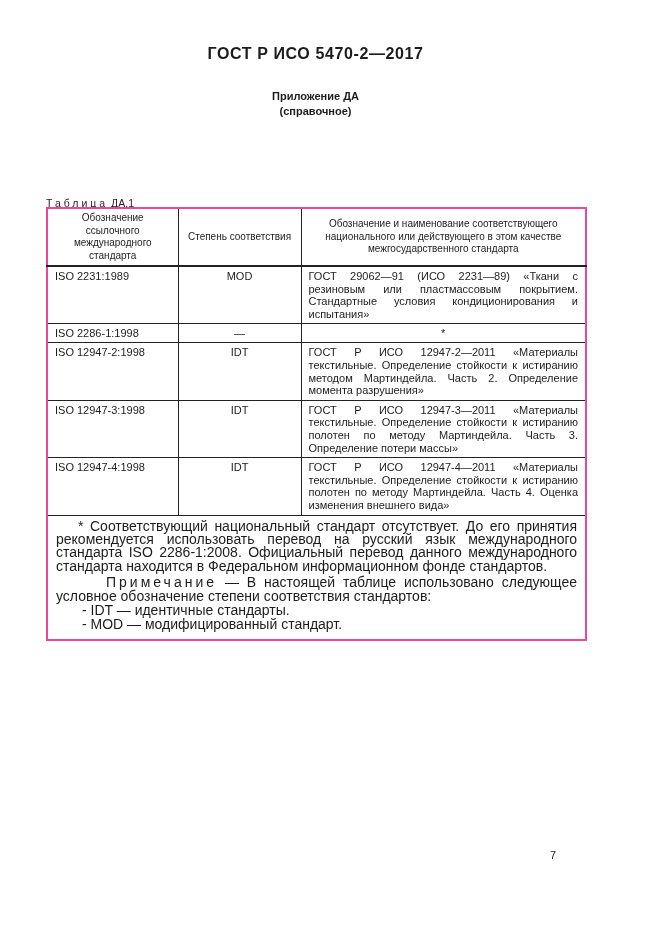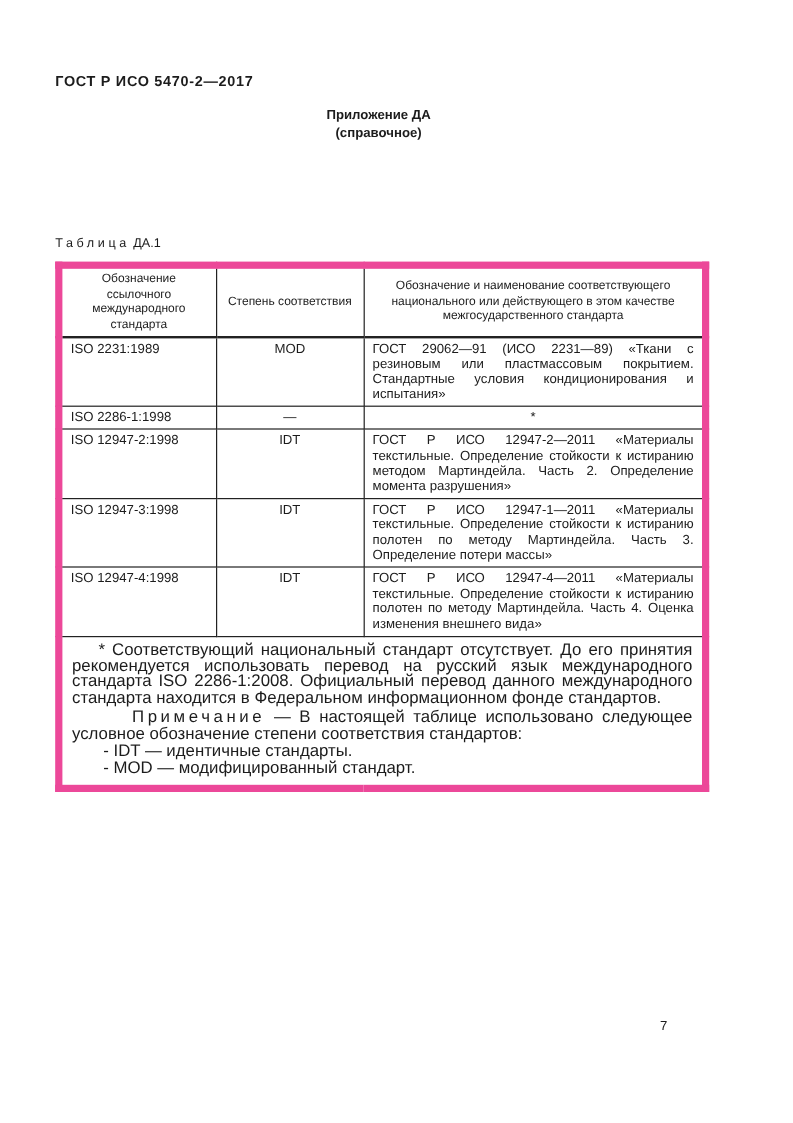--- a/index.html
+++ b/index.html
@@ -4,40 +4,40 @@
 <style>
   html,body{margin:0;padding:0;}
   body{
     width:661px;height:936px;background:#ffffff;position:relative;
     font-family:"Liberation Sans",sans-serif;color:#1c1c1c;
     -webkit-font-smoothing:antialiased;
   }
   .page{position:absolute;inset:0;overflow:hidden;}
 
   .doc-code{
-    position:absolute;top:61px;left:46px;width:539px;
-    text-align:left;font-weight:bold;font-size:12px;letter-spacing:0.6px;
+    position:absolute;top:45px;left:46px;width:539px;
+    text-align:center;font-weight:bold;font-size:16px;letter-spacing:0.6px;
   }
   .annex{
     position:absolute;top:89px;left:46px;width:539px;
     text-align:center;font-weight:bold;font-size:11px;line-height:15px;
   }
   .section-title{
     position:absolute;top:153px;left:46px;width:539px;
     text-align:center;font-weight:bold;font-size:12.5px;line-height:17px;
   }
   .table-label{
     position:absolute;top:197px;left:46px;font-size:10.5px;
   }
   .table-label .spaced{letter-spacing:3px;}
 
   table.std{
-    position:absolute;top:218px;left:46px;width:539px;
+    position:absolute;top:207px;left:46px;width:539px;
     border-collapse:collapse;table-layout:fixed;
-    font-size:11px;border:6px solid #ec4899;
+    font-size:11px;border:2px solid #ec4899;
   }
   table.std th, table.std td{border:1px solid #222;}
   table.std thead tr{height:49px;}
   table.std thead th{
     font-weight:normal;font-size:10px;line-height:12.5px;
     text-align:center;vertical-align:middle;padding:3px 8px;
     border-bottom:2px solid #222;
   }
   td.c-desig{text-align:left;vertical-align:top;padding:3px 4px 3px 7px;}
   td.c-degree{text-align:center;vertical-align:top;padding:3px 4px;}
@@ -98,21 +98,21 @@
         <td class="c-degree">*</td>
       </tr>
       <tr class="r3">
         <td class="c-desig">ISO 12947-2:1998</td>
         <td class="c-degree">IDT</td>
         <td class="c-equiv">ГОСТ Р ИСО 12947-2—2011 «Материалы текстильные. Определение стойкости к истиранию методом Мартиндейла. Часть 2. Определение момента разрушения»</td>
       </tr>
       <tr class="r4">
         <td class="c-desig">ISO 12947-3:1998</td>
         <td class="c-degree">IDT</td>
-        <td class="c-equiv">ГОСТ Р ИСО 12947-1—2011 «Материалы текстильные. Определение стойкости к истиранию полотен по методу Мартиндейла. Часть 3. Определение потери массы»</td>
+        <td class="c-equiv">ГОСТ Р ИСО 12947-3—2011 «Материалы текстильные. Определение стойкости к истиранию полотен по методу Мартиндейла. Часть 3. Определение потери массы»</td>
       </tr>
       <tr class="r5">
         <td class="c-desig">ISO 12947-4:1998</td>
         <td class="c-degree">IDT</td>
         <td class="c-equiv">ГОСТ Р ИСО 12947-4—2011 «Материалы текстильные. Определение стойкости к истиранию полотен по методу Мартиндейла. Часть 4. Оценка изменения внешнего вида»</td>
       </tr>
       <tr>
         <td class="footcell" colspan="3">
           <p class="footnote">* Соответствующий национальный стандарт отсутствует. До его принятия рекомендуется использовать перевод на русский язык международного стандарта ISO 2286-1:2008. Официальный перевод данного международного стандарта находится в Федеральном информационном фонде стандартов.</p>
           <p class="note"><span class="note-label">Примечание</span>&nbsp;<span>— В настоящей таблице использовано следующее условное обозначение степени соответствия стандартов:</span></p>

